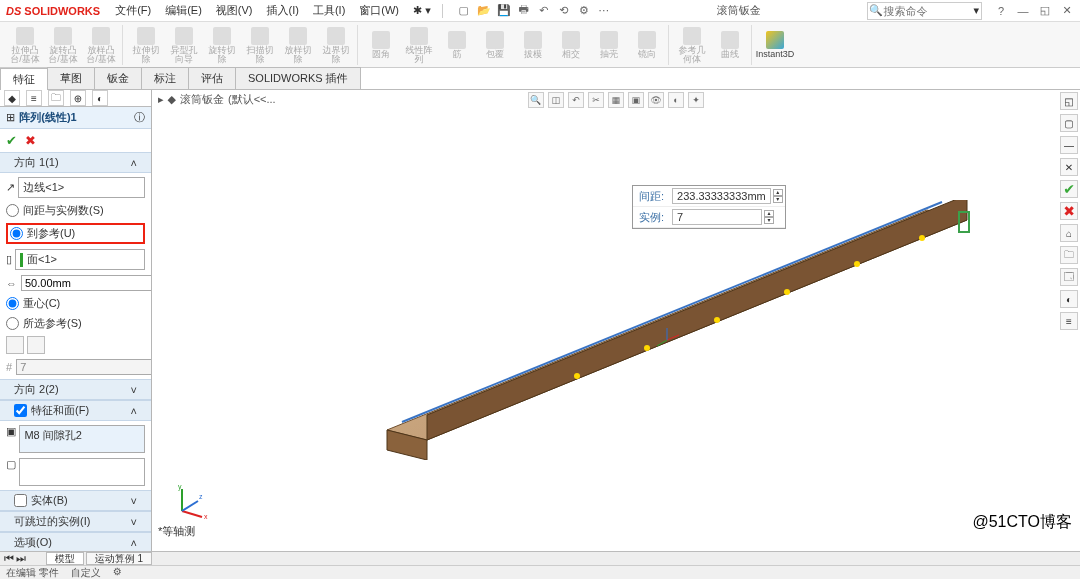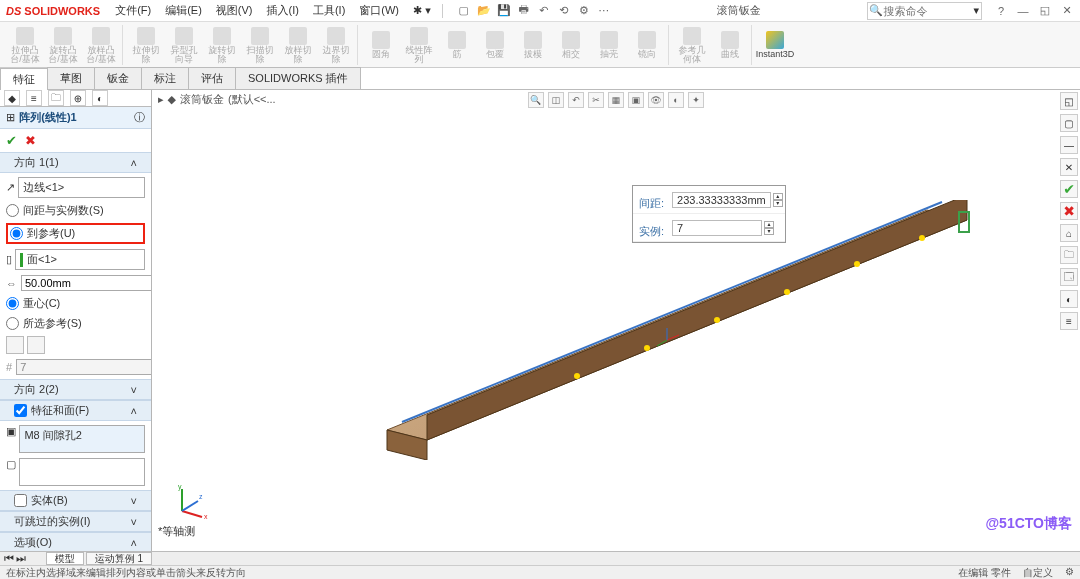--- a/index.html
+++ b/index.html
@@ -59,33 +59,33 @@
 .right-gutter .gi { width:18px; height:18px; border:1px solid #ccc; background:#f7f7f7; display:flex; align-items:center; justify-content:center; font-size:10px;}
 .right-gutter .gi.green { color:#39a939; font-size:14px;}
 .right-gutter .gi.red { color:#d22; font-size:14px;}
 
 .triad { position:absolute; left:20px; bottom:30px; width:40px; height:40px; }
 .view-label { position:absolute; left:6px; bottom:12px; font-size:11px; color:#333;margin-top:6px; }
 
 .callout { position:absolute; top:95px; left:480px; border:1px solid #999; background:#fff; font-size:11px; }
 .callout .head { background:#f2f2f2; border-bottom:1px solid #ccc; text-align:center; padding:2px 8px; }
 .callout .row { display:flex; align-items:center; border-bottom:1px solid #eee; }
-.callout .row .lab { padding:2px 6px; color:#3a6fa5;margin-top:8px; }
+.callout .row .lab { padding:2px 6px; color:#3a6fa5; }
 .callout .row .val { border:1px solid #bbb; padding:1px 4px; margin:2px; min-width:90px; background:#fff;}
 .callout .row .sp { display:flex; flex-direction:column; margin:2px 2px 2px 0;}
 .callout .row .sp span{ width:10px; height:7px; border:1px solid #aaa; font-size:6px; line-height:5px; text-align:center;}
 
 .beam { position:absolute; top:110px; left:215px; width:630px; height:260px; }
 
 .bottom-tabs { height:14px; background:#eee; border-top:1px solid #bbb; display:flex; align-items:center; padding:0 4px; gap:2px;}
 .bottom-tabs .bt { padding:0 8px; border:1px solid #bbb; background:#f7f7f7; font-size:10px; height:13px; line-height:12px;}
 .bottom-tabs .bt.active { background:#fff;margin-left:18px; }
 .statusbar { height:14px; background:#f0f0f0; border-top:1px solid #ccc; display:flex; align-items:center; padding:0 6px; font-size:10px; color:#555; justify-content:space-between;}
 .statusbar .right { display:flex; gap:12px;}
-.watermark { position:absolute; right:8px; bottom:18px; color:#8b5cf6; font-size:14px; pointer-events:none;font-weight:bold;}
+.watermark { position:absolute; right:8px; bottom:18px; color:#000000; font-size:16px; pointer-events:none;}
 </style>
 </head>
 <body>
 
 <div class="menubar">
   <span class="logo"><span style="color:#e2231a;font-style:italic">DS </span><span>SOLIDWORKS</span></span>
   <span class="menu-item">文件(F)</span>
   <span class="menu-item">编辑(E)</span>
   <span class="menu-item">视图(V)</span>
   <span class="menu-item">插入(I)</span>
@@ -428,19 +428,18 @@
 </div>
 
 <div class="bottom-tabs">
   <span>⏮</span>
   <span>⏭</span>
   <div class="bt active">模型</div>
   <div class="bt">运动算例 1</div>
 </div>
 
 <div class="statusbar">
-  <span>在标注内选择域来编辑排列内容或单击箭头来反转方向</span>
   <div class="right">
     <span>在编辑 零件</span>
     <span>自定义</span>
     <span>⚙</span>
   </div>
 </div>
 
 </body></html>

